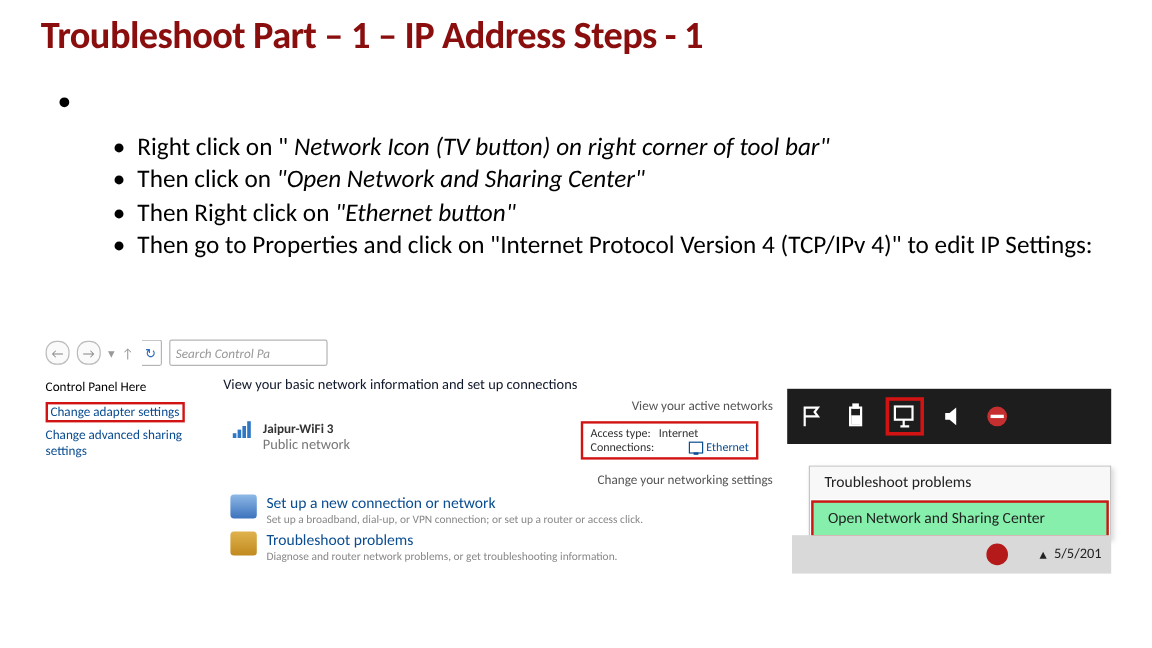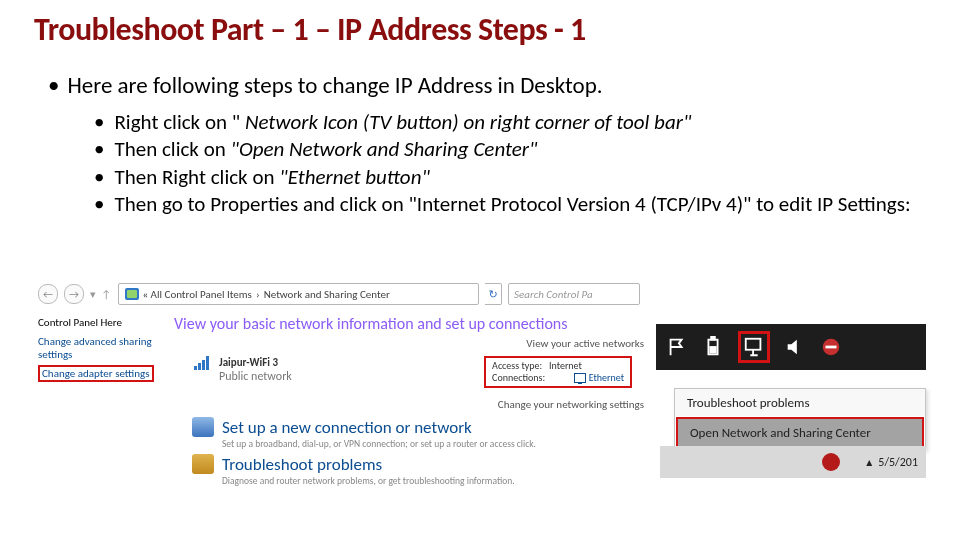--- a/index.html
+++ b/index.html
@@ -128,21 +128,21 @@
     width: 128px;
     padding: 4px 8px 0 4px;
     color: #0b4d91;
   }
   .ns-side .home { color:#000;font-weight:400;margin-bottom:6px;font-size:11px; }
   .ns-side .link {
     color:#0b4d91; font-size:11px; margin:4px 0; cursor:default;
   }
   .red-box { border:2px solid #d11313; padding:0 2px; display:inline-block; }
   .ns-main { flex:1; padding-top:2px; }
-  .ns-main .headline { color:#8b5cf6; font-size:16px; margin:0 0 4px 0; }
+  .ns-main .headline { color:#0f172a; font-size:12px; margin:0 0 4px 12px; }
   .ns-main .sub { font-size:11px; color:#555; margin-bottom:6px;text-align:right; }
   .net-row {
     display:flex; align-items:flex-start; gap:9px; margin:2px 0 10px 20px;
   }
   .net-row .bars {
     width:16px;height:14px; position:relative;
   }
   .net-row .bars span{position:absolute;bottom:0;background:#2e77c4;width:3px;}
   .net-row .bars span:nth-child(1){left:0;height:4px;}
   .net-row .bars span:nth-child(2){left:4px;height:7px;}
@@ -159,21 +159,21 @@
   .net-kv a{ color:#0b4d91; text-decoration:none;padding-left:24px; }
   .eth-icon{display:inline-block;width:10px;height:8px;border:1px solid #0b4d91;margin-right:3px;position:relative;vertical-align:-2px;}
   .eth-icon::after{content:"";position:absolute;left:3px;top:8px;width:4px;height:2px;background:#0b4d91;}
   .ns-change { margin-top:6px; }
   .ns-change .opt { display:flex; gap:8px; margin-left:18px; margin-top:4px; }
   .ns-change .opt .ico {
     width:22px;height:20px;border-radius:3px;flex:none;
   }
   .ico-conn{background:linear-gradient(#8fb9e6,#3c73bd);}
   .ico-trb{background:linear-gradient(#e0b24d,#c08a1f);}
-  .ns-change .opt .t1{font-size:17px;color:#0b4d91;}
+  .ns-change .opt .t1{font-size:13px;color:#0b4d91;}
   .ns-change .opt .t2{font-size:9.5px;color:#888;}
 
   
   .fig-tray {
     position: absolute;
     right: 0; top: 44px;
     width: 250px;
     height: 46px;
     background: #1d1d1d;
     display:flex; align-items:center;
@@ -184,21 +184,21 @@
   .tray-icon svg { width:100%; height:100%; }
   .tray-red-box{ border:3px solid #d11313; padding:2px; }
   .fig-menu {
     position:absolute; right:0; top:108px; width:250px;
     border:1px solid #c5c5c5; background:#fff; box-shadow:2px 2px 4px rgba(0,0,0,.15);
   }
   .fig-menu .mi{
     padding:6px 12px; font-size:13px; color:#222; background:#f8f8f8;
   }
   .fig-menu .mi.hi{
-    background:#a3a3a3;
+    background:#86efac;
   }
   .fig-menu .mi.boxed{
     position:relative;
     border:2px solid #d11313;
     margin:1px;
   }
   .fig-taskbar{
     position:absolute; right:0; top:166px; width:250px; height:32px;
     background:#d9d9d9; display:flex; align-items:center; justify-content:flex-end;
     padding:0 8px; gap:6px; font-size:12px; color:#222;
@@ -208,21 +208,20 @@
 </style>
 </head>
 <body>
 
 <div class="slide">
 
   <h1 class="title">Troubleshoot Part – 1 – IP Address Steps - 1</h1>
 
   <div class="lvl1">
     <span class="bullet">•</span>
-    <span class="txt">Here are following steps to change IP Address in Desktop.</span>
   </div>
 
   <ul class="lvl2">
     <li>
       <span class="bullet">•</span>
       <span class="txt"><span class="segment-normal">Right click on " </span><span class="segment-italic">Network Icon (TV button) on right corner of tool bar"</span></span>
     </li>
     <li>
       <span class="bullet">•</span>
       <span class="txt"><span class="segment-normal">Then click on </span><span class="segment-italic">"Open Network and Sharing Center"</span></span>
@@ -238,37 +237,31 @@
   </ul>
 
   <div class="figs">
 
     <div class="fig-ns">
       <div class="ns-addr">
         <div class="nav-btn">←</div>
         <div class="nav-btn">→</div>
         <span class="sep">▾</span>
         <span class="sep">↑</span>
-        <div class="crumb-box">
-          <span class="cp-icon"></span>
-          <span>«  All Control Panel Items</span>
-          <span>›</span>
-          <span>Network and Sharing Center</span>
-        </div>
         <div class="refresh">↻</div>
         <div class="search">Search Control Pa</div>
       </div>
 
       <div class="ns-body">
         <div class="ns-side">
           <div class="home">Control Panel Here</div>
-          <div class="link">Change advanced sharing settings</div>
           <div class="link">
             <span class="red-box">Change adapter settings</span>
           </div>
+          <div class="link">Change advanced sharing settings</div>
         </div>
 
         <div class="ns-main">
           <div class="headline">View your basic network information and set up connections</div>
           <div class="sub">View your active networks</div>
 
           <div class="net-row">
             <div class="bars">
                 <span></span>
                 <span></span>

